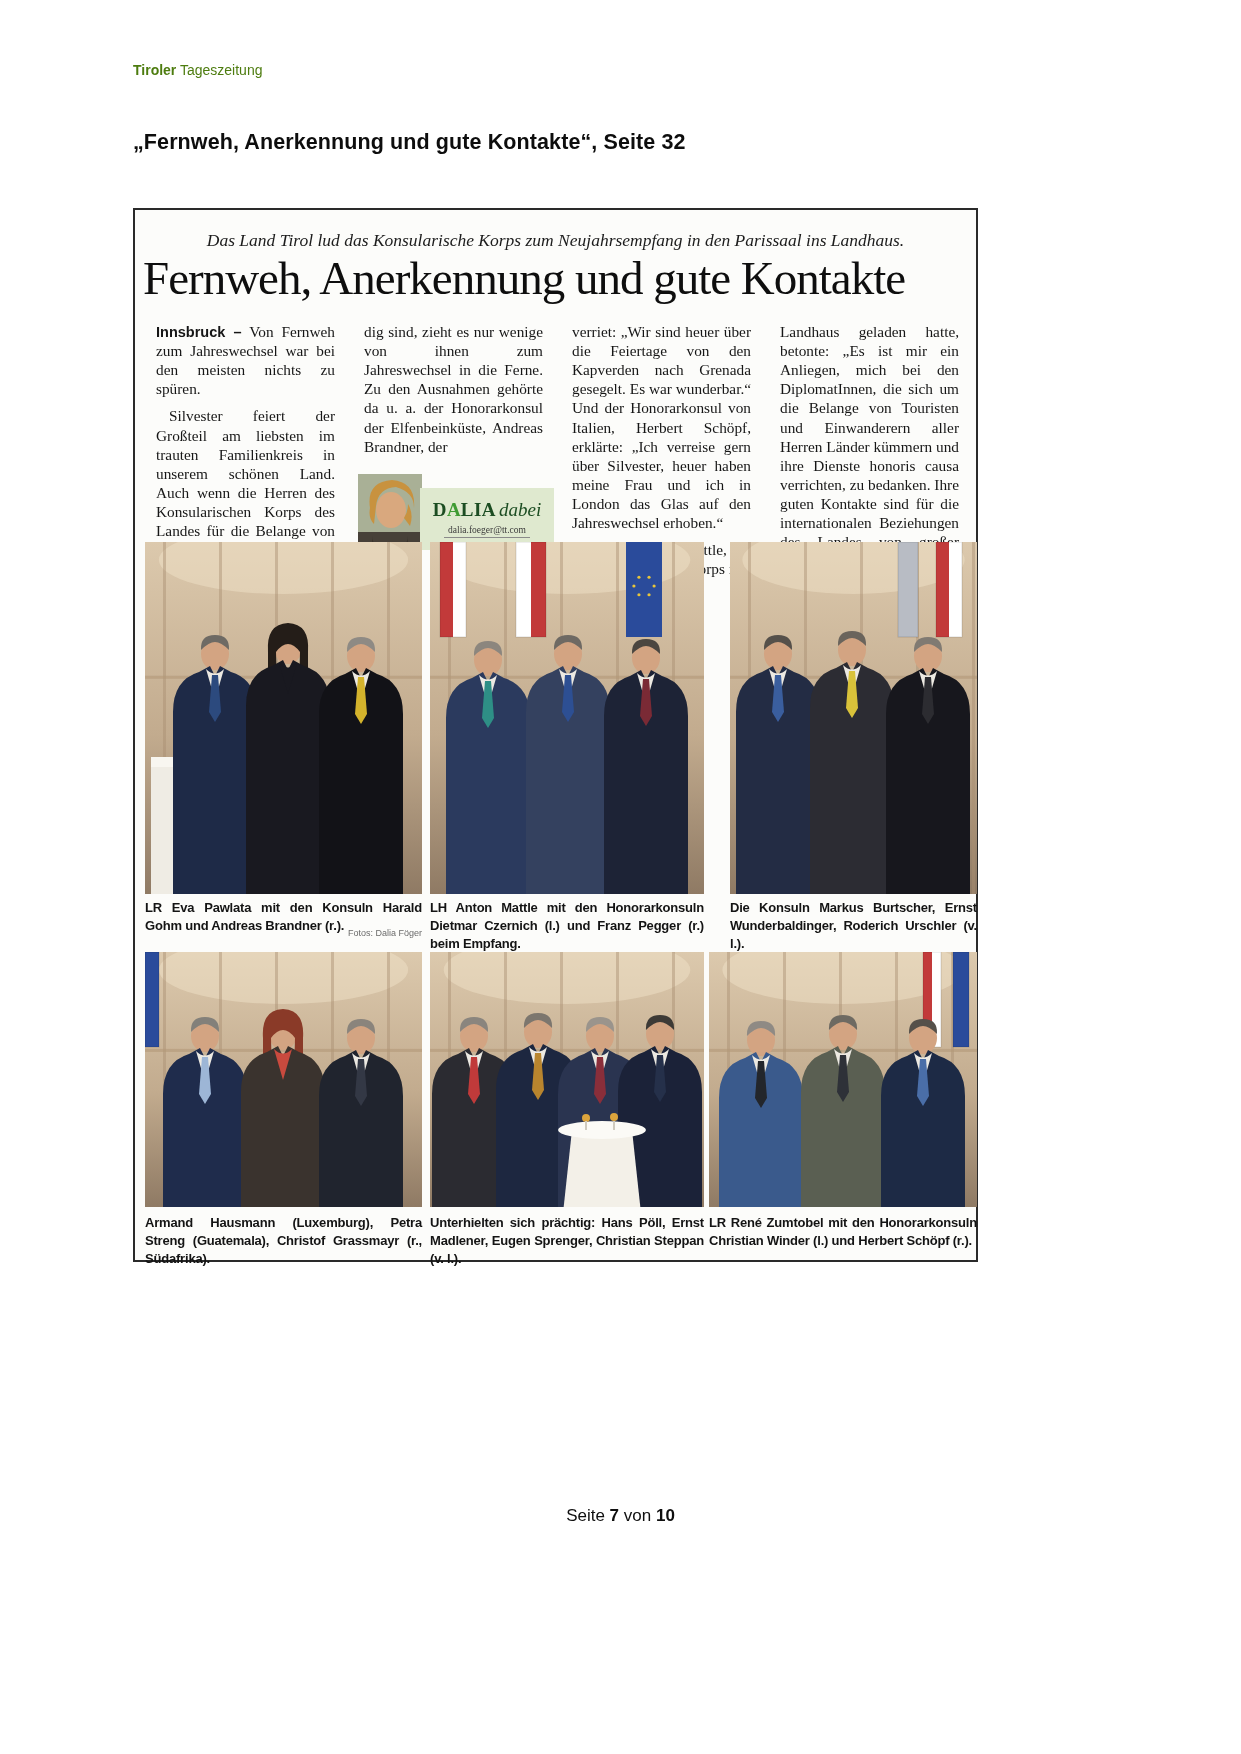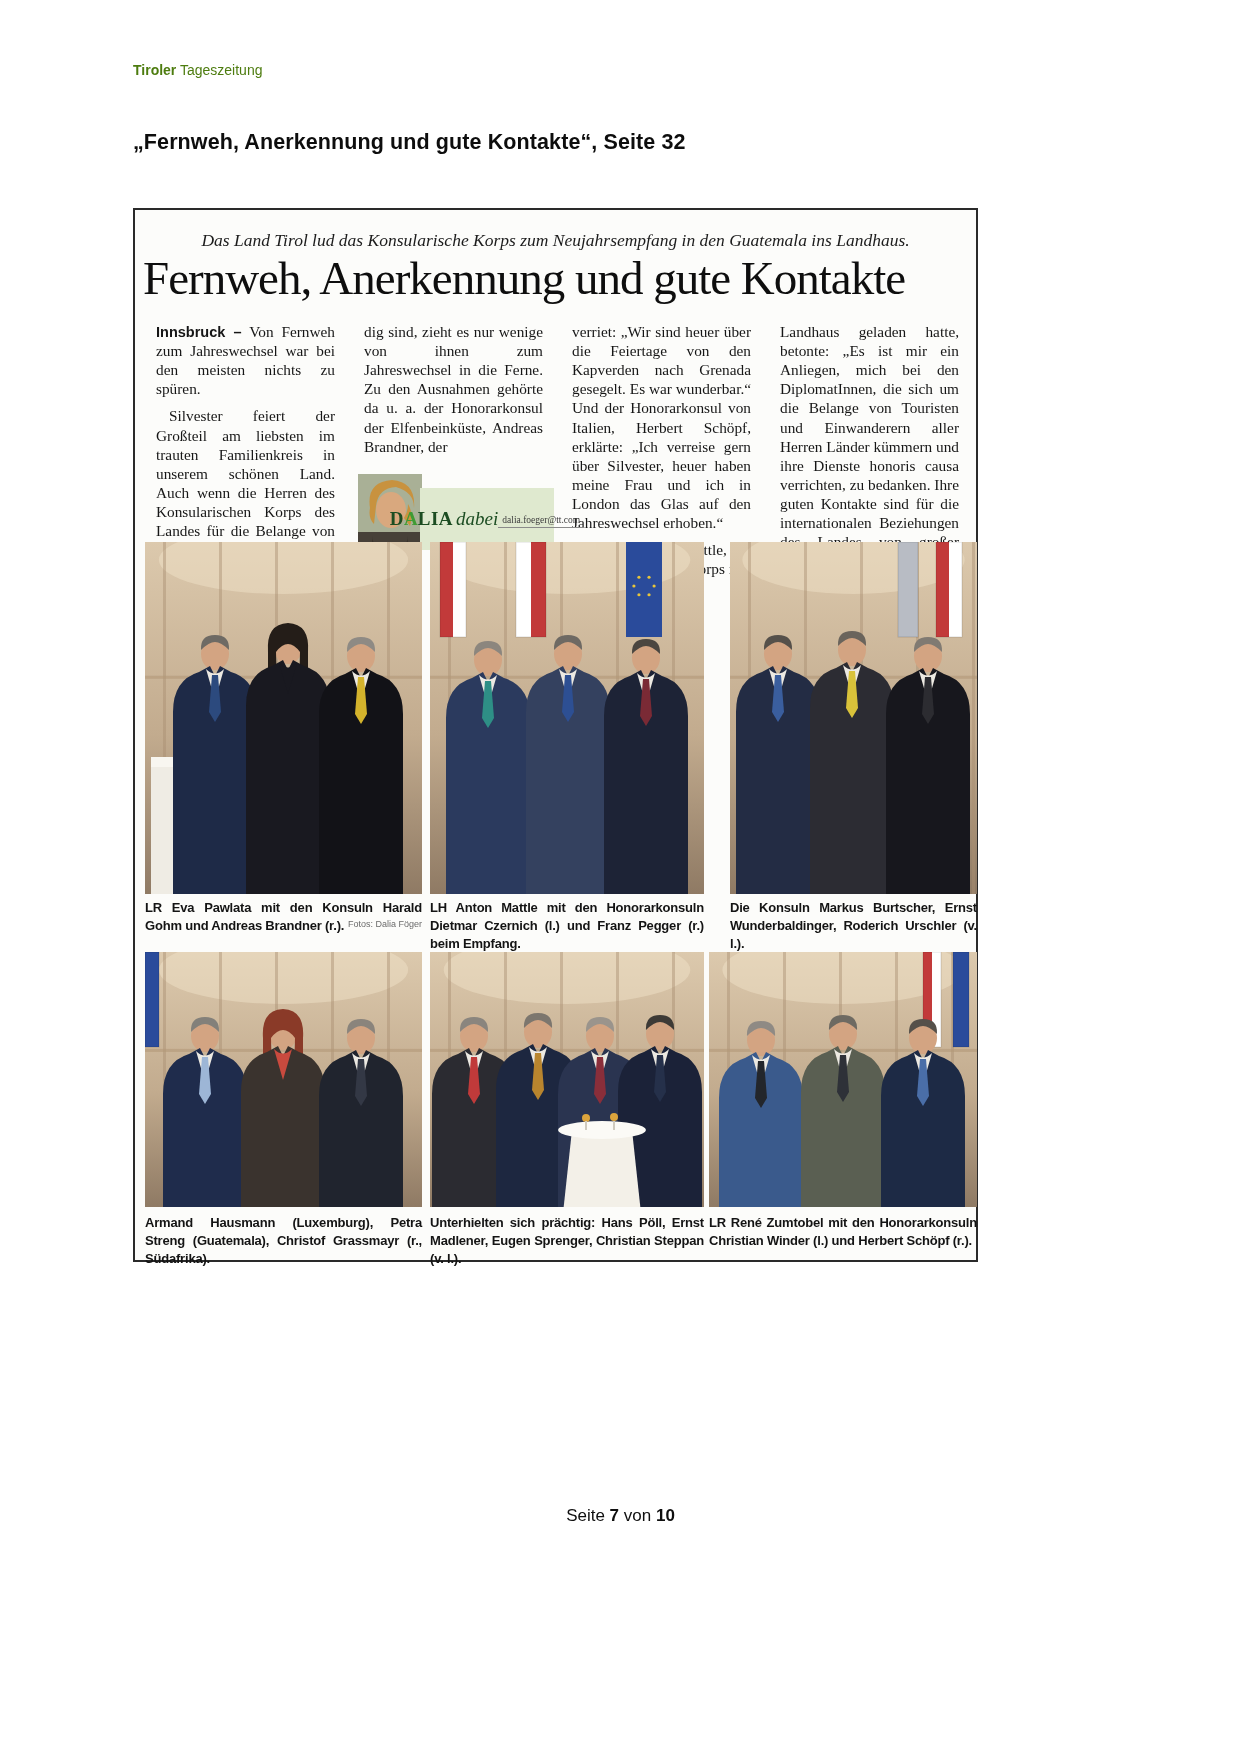--- a/index.html
+++ b/index.html
@@ -32,58 +32,58 @@
     hyphens:none;
   }
   .col p{margin:8px;}
   .col p + p{text-indent:13px;}
   .col .lead{font-family:"Liberation Sans",sans-serif;font-weight:bold;font-size:14.5px;}
 
   .dalia-wrap{position:relative;margin-top:10px;height:92px;}
   .dalia-photo{position:absolute;left:2px;top:8px;width:64px;height:84px;}
   .dalia-box{
     position:absolute;left:64px;top:22px;width:134px;height:62px;
-    display:flex;flex-direction:row;align-items:center;justify-content:center;
+    display:flex;flex-direction:column;align-items:center;justify-content:center;
   }
   .dalia-title{
     font-family:"Liberation Serif","DejaVu Serif",serif;font-size:19px;color:#1c4d22;line-height:1;
   }
   .dalia-title .da{font-weight:bold;letter-spacing:.5px;}
   .dalia-title .tri{color:#3f9b33;font-weight:bold;}
   .dalia-title .dabei{font-style:italic;margin-left:3px;}
   .dalia-email{
     margin-top:6px;font-size:9.5px;color:#3c3c3c;border-bottom:1px solid #8a8a8a;padding:0 4px 0 4px;
   }
 
   .photo{position:absolute;overflow:hidden;background:#b49c82;}
   .photo svg{display:block;}
   .caption{
     position:absolute;font-family:"Liberation Sans",sans-serif;font-weight:bold;
     font-size:13px;line-height:1.4;color:#141414;text-align:justify;letter-spacing:-.2px;
   }
   .caption .credit{
-    float:right;font-weight:normal;font-size:9px;color:#6b6b6b;margin-top:1px;letter-spacing:0;
+    float:right;font-weight:normal;font-size:9px;color:#6b6b6b;margin-top:10px;letter-spacing:0;
   }
 
   .footer{
     position:absolute;left:0;top:1506px;width:1241px;text-align:center;
     font-size:17px;color:#0f0f0f;
   }
   .footer .b{font-weight:bold;}
 </style>
 </head>
 <body>
 
 <div class="brand"><span class="b">Tiroler</span><span> Tageszeitung</span></div>
 
 <div class="doc-title">„Fernweh, Anerkennung und gute Kontakte“, Seite 32</div>
 
 <div class="clip">
 
-  <div class="kicker">Das Land Tirol lud das Konsularische Korps zum Neujahrsempfang in den Guatemala ins Landhaus.</div>
+  <div class="kicker">Das Land Tirol lud das Konsularische Korps zum Neujahrsempfang in den Parissaal ins Landhaus.</div>
   <div class="headline">Fernweh, Anerkennung und gute Kontakte</div>
 
   <div class="cols">
     <div class="col">
       <p><span class="lead">Innsbruck –</span><span> Von Fernweh zum Jahreswechsel war bei den meisten nichts zu spüren.</span></p>
       <p>Silvester feiert der Großteil am liebsten im trauten Familienkreis in unserem schönen Land. Auch wenn die Herren des Konsularischen Korps des Landes für die Belange von Einwanderern und Touristen aller Herren Länder zustän-</p>
     </div>
     <div class="col">
       <p>dig sind, zieht es nur wenige von ihnen zum Jahreswechsel in die Ferne. Zu den Ausnahmen gehörte da u. a. der Honorarkonsul der Elfenbeinküste, Andreas Brandner, der</p>
       <div class="dalia-wrap">

